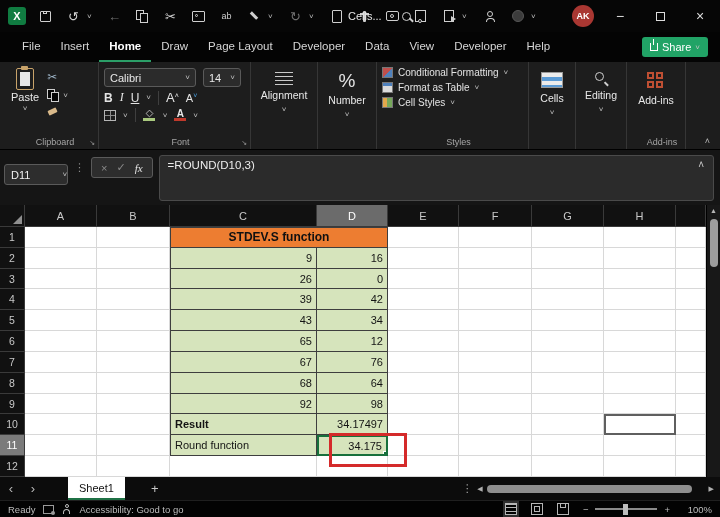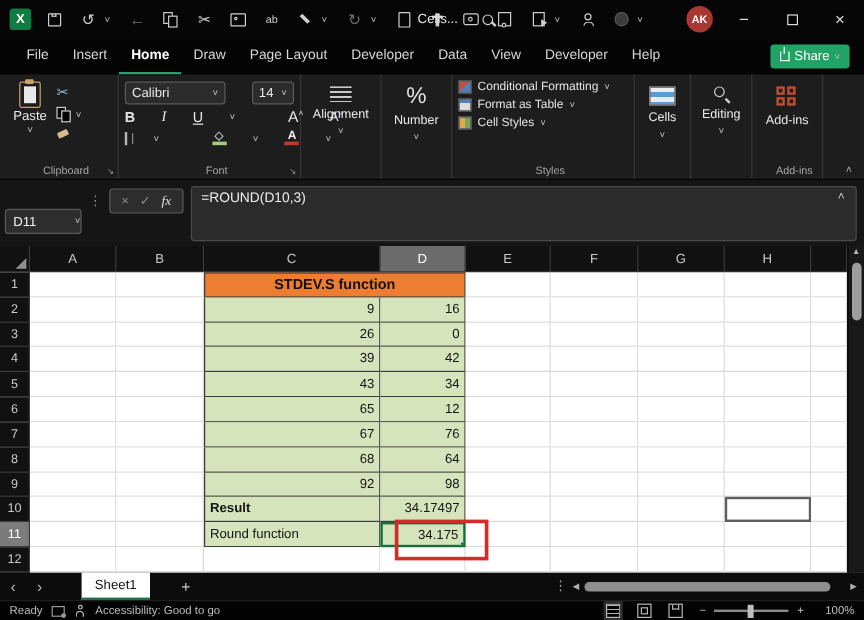--- a/index.html
+++ b/index.html
@@ -76,21 +76,21 @@
   .clip-col .rowi { display:flex; align-items:center; gap:3px; }
   .cutg { color:#9fb6c9; font-size:12px; }
   .brush { width:12px; height:12px; position:relative; }
   .brush i { position:absolute; left:1px; top:2px; width:9px; height:5px; background:#d9b98a; transform:rotate(-25deg); border-radius:1px; }
   
   .g-font { width:152px; display:flex; flex-direction:column; gap:3px; }
   .selbox { background:#2b2b2b; border:1px solid #5a5a5a; border-radius:3px; height:19px;
     display:flex; align-items:center; justify-content:space-between; padding:0 5px; font-size:11px; color:#e8e8e8; }
   .fname { width:92px; }
   .fsize { width:38px; }
-  .frow { display:flex; align-items:center; gap:22px; }
+  .frow { display:flex; align-items:center; gap:7px; }
   .fbtn { color:#e3e3e3; font-size:12px; display:flex; align-items:center; }
   .fb-b { font-weight:bold; }
   .fb-i { font-style:italic; font-family:"Liberation Serif", serif; }
   .fb-u { text-decoration:underline; }
   .fsz { position:relative; font-size:13px; }
   .fsz sup { font-size:7px; position:relative; top:-2px; }
   .fsz.small { font-size:11px; }
   .fsz.small sup { color:#4ba3e3; }
   .vdiv { width:1px; height:14px; background:#3f3f3f; }
   .bord { width:12px; height:11px; border:1px solid #b5b5b5; position:relative; }
@@ -119,21 +119,21 @@
   .cellsic { width:22px; height:16px; border:1px solid #9a9a9a; background:repeating-linear-gradient(#ececec 0 4px,#5b9bd5 4px 8px); }
   .editic { width:13px; height:13px; position:relative; }
   .editic b { display:block; width:9px; height:9px; border:1.5px solid #d0d0d0; border-radius:50%; }
   .editic i { position:absolute; width:5px; height:1.5px; background:#d0d0d0; transform:rotate(45deg); right:-1px; bottom:1px; }
   .addic { width:18px; height:18px; display:grid; grid-template-columns:7px 7px; grid-template-rows:7px 7px; gap:2px; }
   .addic i { border:2px solid #bf4f33; }
   .ribchev { position:absolute; right:10px; bottom:3px; font-size:9px; color:#b5b5b5; }
 
   
   .fbar { height:55px; background:#151515; display:flex; align-items:flex-start; padding:5px 6px 0 4px; gap:6px; flex:none; }
-  .namebox { width:64px; height:21px; margin-top:19px; background:#2d2d2d; border:1px solid #5a5a5a; border-radius:3px;
+  .namebox { width:64px; height:21px; margin-top:9px; background:#2d2d2d; border:1px solid #5a5a5a; border-radius:3px;
     display:flex; align-items:center; justify-content:space-between; padding:0 6px; font-size:11px; color:#f0f0f0;gap:32px; }
   .fdots { color:#8a8a8a; font-size:11px; margin-top:6px; }
   .fbtns { height:21px; margin-top:2px; background:#2d2d2d; border:1px solid #5a5a5a; border-radius:3px;
     display:flex; align-items:center; gap:9px; padding:0 9px; font-size:11px; }
   .fx { font-style:italic; color:#e3e3e3; font-family:"Liberation Serif", serif; }
   .gray { color:#8a8a8a; }
   .finput { flex:1; height:46px; background:#2b2b2b; border:1px solid #4a4a4a; border-radius:3px;
     font-size:11.5px; color:#ececec; padding:3px 8px; position:relative; }
   .fchev { position:absolute; right:9px; top:3px; font-size:10px; color:#cfcfcf; }
 

